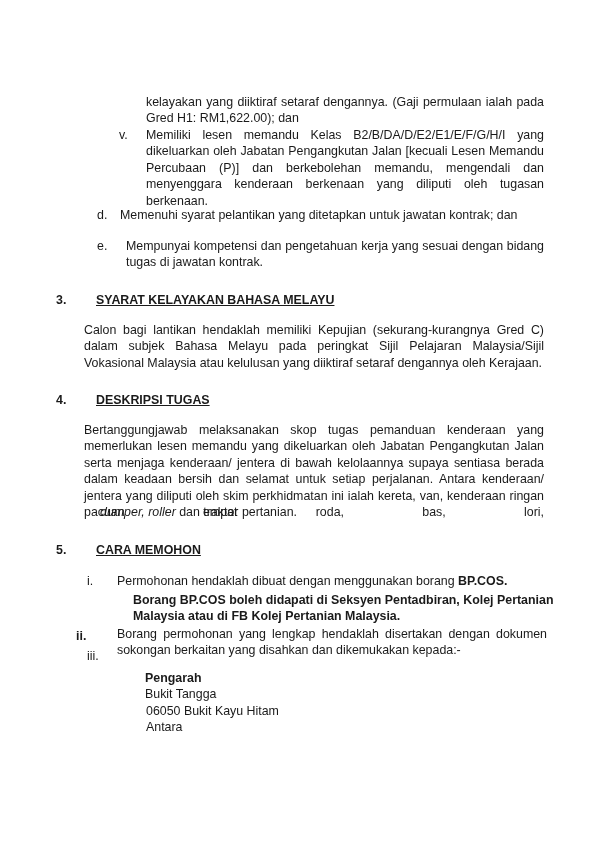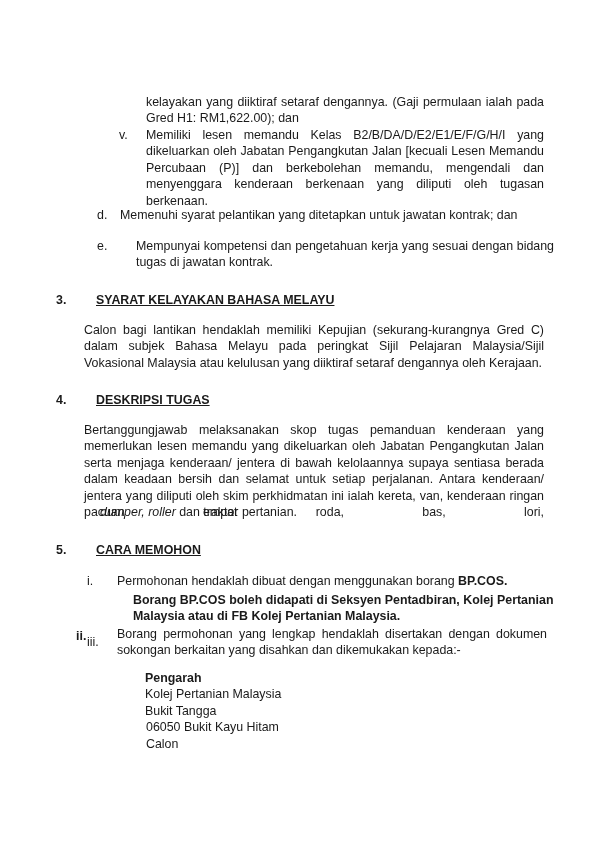--- a/index.html
+++ b/index.html
@@ -19,42 +19,41 @@
 
 <p class="abs justify" style="left:146px; top:94px; width:398px;">kelayakan yang diiktiraf setaraf dengannya. (Gaji permulaan ialah pada Gred H1: RM1,622.00); dan</p>
 
 <span class="num" style="left:119px; top:127px;">v.</span>
 <p class="abs justify" style="left:146px; top:127px; width:398px;">Memiliki lesen memandu Kelas B2/B/DA/D/E2/E1/E/F/G/H/I yang dikeluarkan oleh Jabatan Pengangkutan Jalan [kecuali Lesen Memandu Percubaan (P)] dan berkebolehan memandu, mengendali dan menyenggara kenderaan berkenaan yang diliputi oleh tugasan berkenaan.</p>
 
 <span class="num" style="left:97px; top:207px;">d.</span>
 <p class="abs" style="left:120px; top:207px; width:418px;">Memenuhi syarat pelantikan yang ditetapkan untuk jawatan kontrak; dan</p>
 
 <span class="num" style="left:97px; top:238px;">e.</span>
-<p class="abs justify" style="left:136px; top:238px; width:418px;">Mempunyai kompetensi dan pengetahuan kerja yang sesuai dengan bidang tugas di jawatan kontrak.</p>
+<p class="abs justify" style="left:126px; top:238px; width:418px;">Mempunyai kompetensi dan pengetahuan kerja yang sesuai dengan bidang tugas di jawatan kontrak.</p>
 
 <span class="num bold" style="left:56px; top:292px;">3.</span>
 <p class="abs heading" style="left:84px; top:292px;">SYARAT KELAYAKAN BAHASA MELAYU</p>
 <p class="abs justify" style="left:84px; top:322px; width:460px;">Calon bagi lantikan hendaklah memiliki Kepujian (sekurang-kurangnya Gred C) dalam subjek Bahasa Melayu pada peringkat Sijil Pelajaran Malaysia/Sijil Vokasional Malaysia atau kelulusan yang diiktiraf setaraf dengannya oleh Kerajaan.</p>
 
 <span class="num bold" style="left:56px; top:392px;">4.</span>
 <p class="abs heading" style="left:84px; top:392px;">DESKRIPSI TUGAS</p>
 <p class="abs justify" style="left:84px; top:422px; width:460px; text-align-last: justify;">Bertanggungjawab melaksanakan skop tugas pemanduan kenderaan yang memerlukan lesen memandu yang dikeluarkan oleh Jabatan Pengangkutan Jalan serta menjaga kenderaan/ jentera di bawah kelolaannya supaya sentiasa berada dalam keadaan bersih dan selamat untuk setiap perjalanan. Antara kenderaan/ jentera yang diliputi oleh skim perkhidmatan ini ialah kereta, van, kenderaan ringan pacuan empat roda, bas, lori,</p>
 <p class="abs" style="left:84px; top:504px; width:460px;padding-left:16px;"><i>dumper, roller</i><span> dan traktor pertanian.</span></p>
 
 <span class="num bold" style="left:56px; top:542px;">5.</span>
 <p class="abs heading" style="left:84px; top:542px;">CARA MEMOHON</p>
 
 <span class="num" style="left:87px; top:573px;">i.</span>
 <p class="abs" style="left:117px; top:573px; width:430px;"><span>Permohonan hendaklah dibuat dengan menggunakan borang </span><b>BP.COS.</b></p>
 
 <span class="num bold" style="left:76px; top:592px;margin-top:36px;">ii.</span>
 <p class="abs bold" style="left:117px; top:592px; width:435px;margin-left:16px;">Borang BP.COS boleh didapati di Seksyen Pentadbiran, Kolej Pertanian Malaysia atau di FB Kolej Pertanian Malaysia.</p>
 
-<span class="num" style="left:87px; top:634px;">iii.</span>
+<span class="num" style="left:87px; top:648px;">iii.</span>
 <p class="abs justify" style="left:117px; top:626px; width:430px;">Borang permohonan yang lengkap hendaklah disertakan dengan dokumen sokongan berkaitan yang disahkan dan dikemukakan kepada:-</p>
 
 <div class="abs" style="left:145px; top:670px;">
   <p class="bold">Pengarah</p>
-  <p>Kolej Pertanian Malaysia</p>
   <p>Bukit Tangga</p>
   <p style="padding-left:1px;">06050 Bukit Kayu Hitam</p>
-  <p style="padding-left:1px;">Calon</p>
+  <p style="padding-left:1px;">Antara</p>
 </div>
 
 </body></html>

